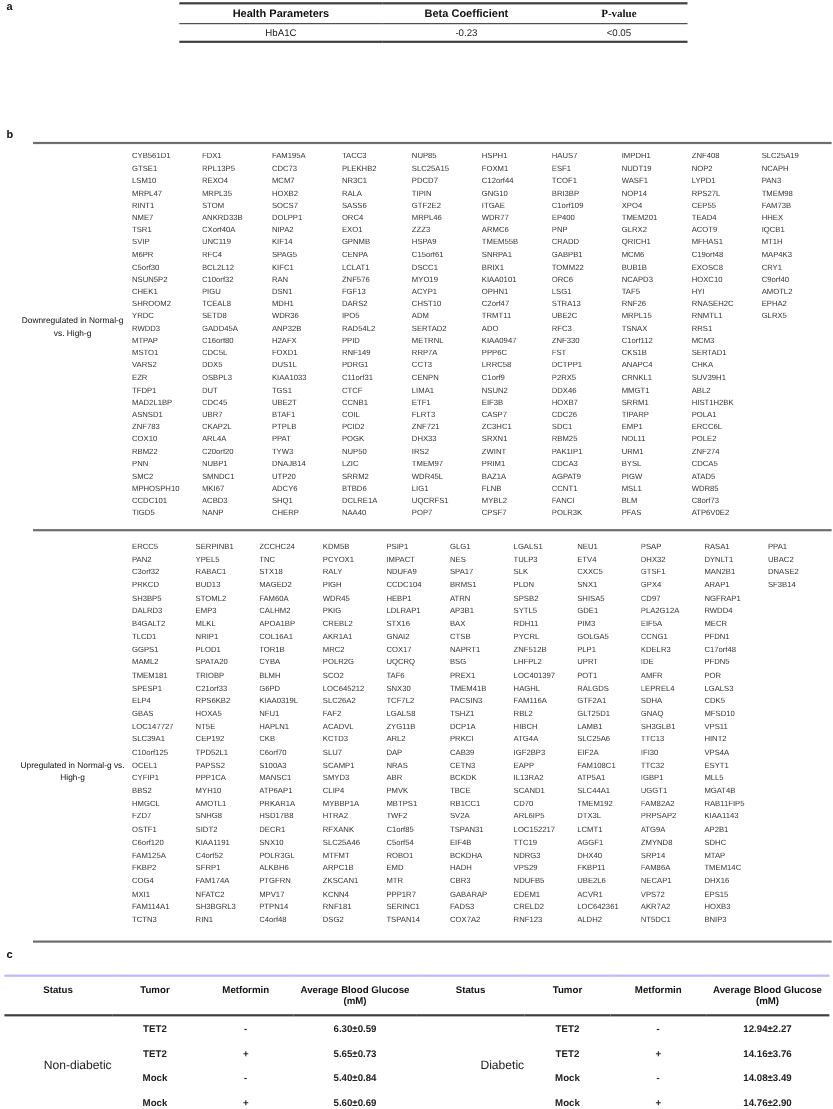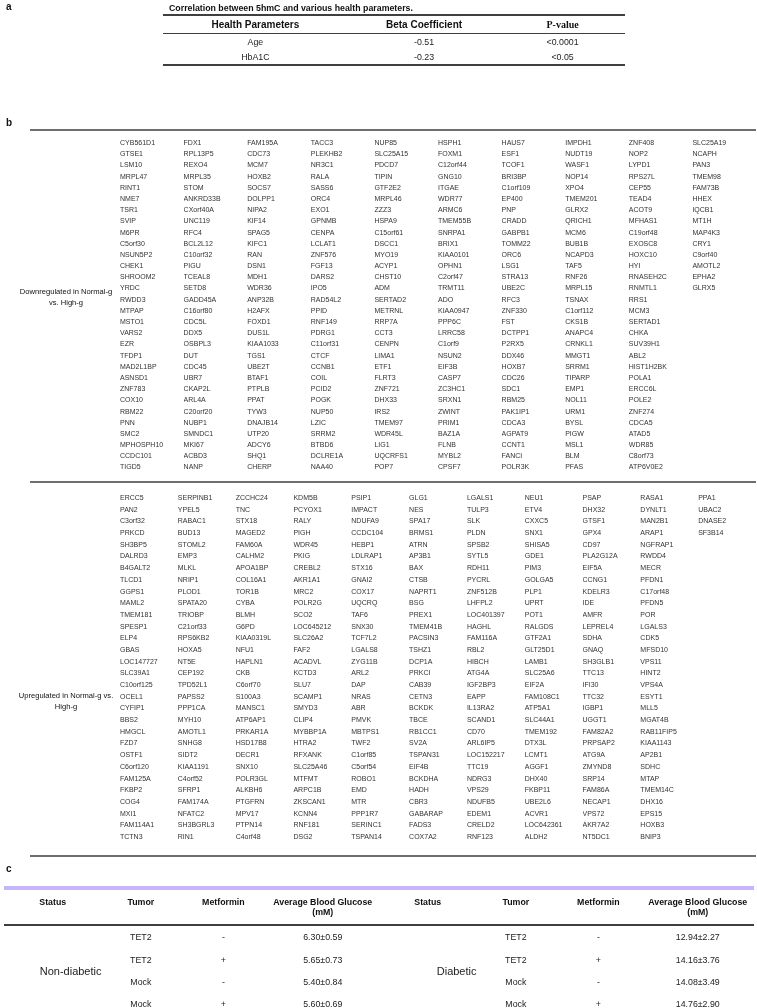--- a/index.html
+++ b/index.html
@@ -25,48 +25,42 @@
   .gene-grid{position:absolute;left:120px;width:636px;display:grid;
       font-size:7px;color:#333;letter-spacing:0;}
   .gene-grid div{overflow:hidden;white-space:nowrap;}
   #gene-grid-0{top:139px;grid-auto-rows:11.2px;}
   #gene-grid-1{top:494px;grid-auto-rows:11.7px;}
   
   #panel-c{position:absolute;left:4px;top:886px;width:750px;display:flex;
       border-bottom:2px solid #3f3f3f;}
   .glucose-table{display:grid;width:50%;grid-template-columns:26% 21% 23% 30%;}
   .c-head{font-weight:bold;font-size:8.8px;text-align:center;color:#111;
-      border-top:4px solid #c4b5fd;border-bottom:2px solid #3f3f3f;
+      border-top:2px solid #c4b5fd;border-bottom:2px solid #3f3f3f;
       padding:7px 0 7px 0;}
   .c-status{grid-column:1;grid-row:2 / span 4;align-self:center;
       text-align:right;font-size:11px;color:#222;}
-  .c-cell{font-size:8.8px;text-align:center;color:#222;padding:6.2px 0;}
+  .c-cell{font-size:8.8px;text-align:center;color:#222;padding:6.2px 0;font-weight:bold;}
 </style>
 </head>
 <body>
 
 <div id="page">
 
   <span class="panel-label" style="left:6px;top:1px;">a</span>
   <div id="panel-a">
-    <div id="pa-title">Correlation between 5hmC and various health parameters.</div>
     <table id="pa-table">
       <thead>
         <tr>
           <th>Health Parameters</th>
           <th>Beta Coefficient</th>
           <th>P-value</th>
         </tr>
       </thead>
       <tbody>
-          <tr>
-            <td>Age</td>
-            <td>-0.51</td>
-            <td>&lt;0.0001</td>
-          </tr>
           <tr>
             <td>HbA1C</td>
             <td>-0.23</td>
             <td>&lt;0.05</td>
           </tr>
         </tbody>
     </table>
   </div>
 
   <span class="panel-label" style="left:6px;top:117px;">b</span>

